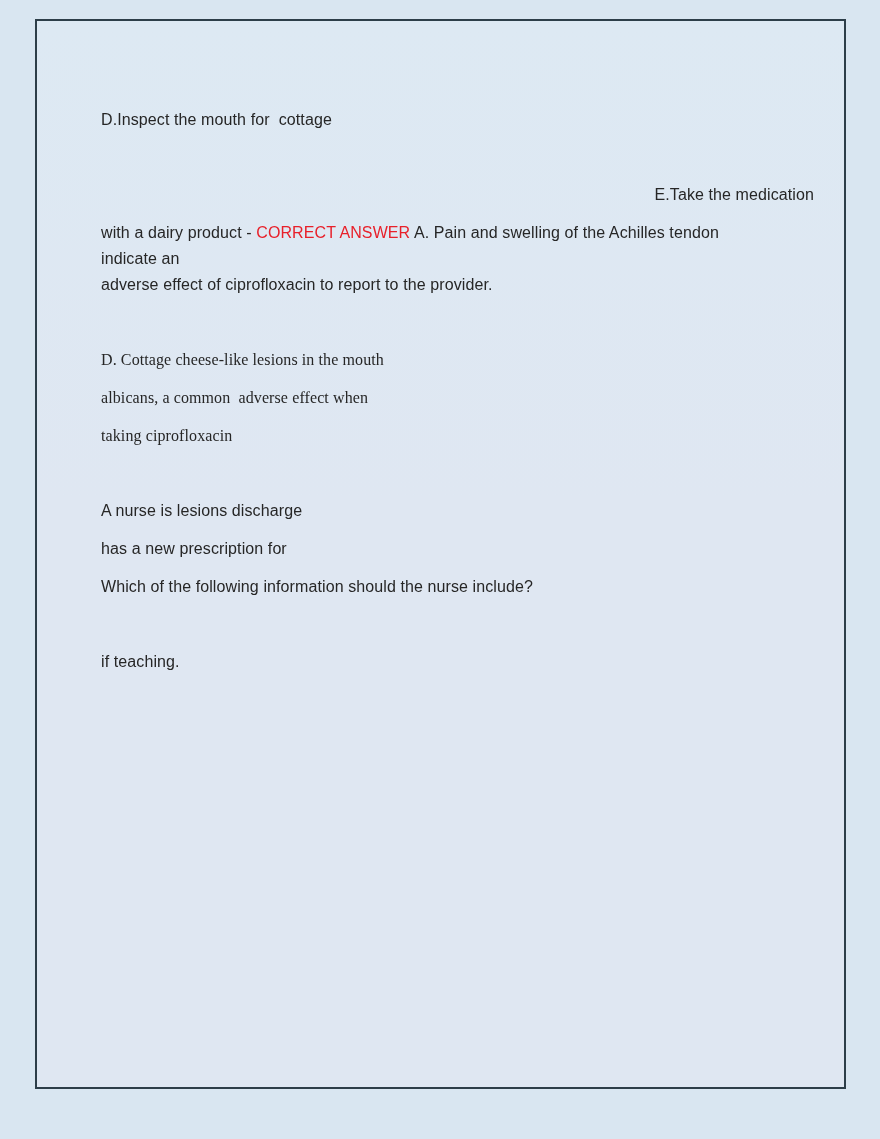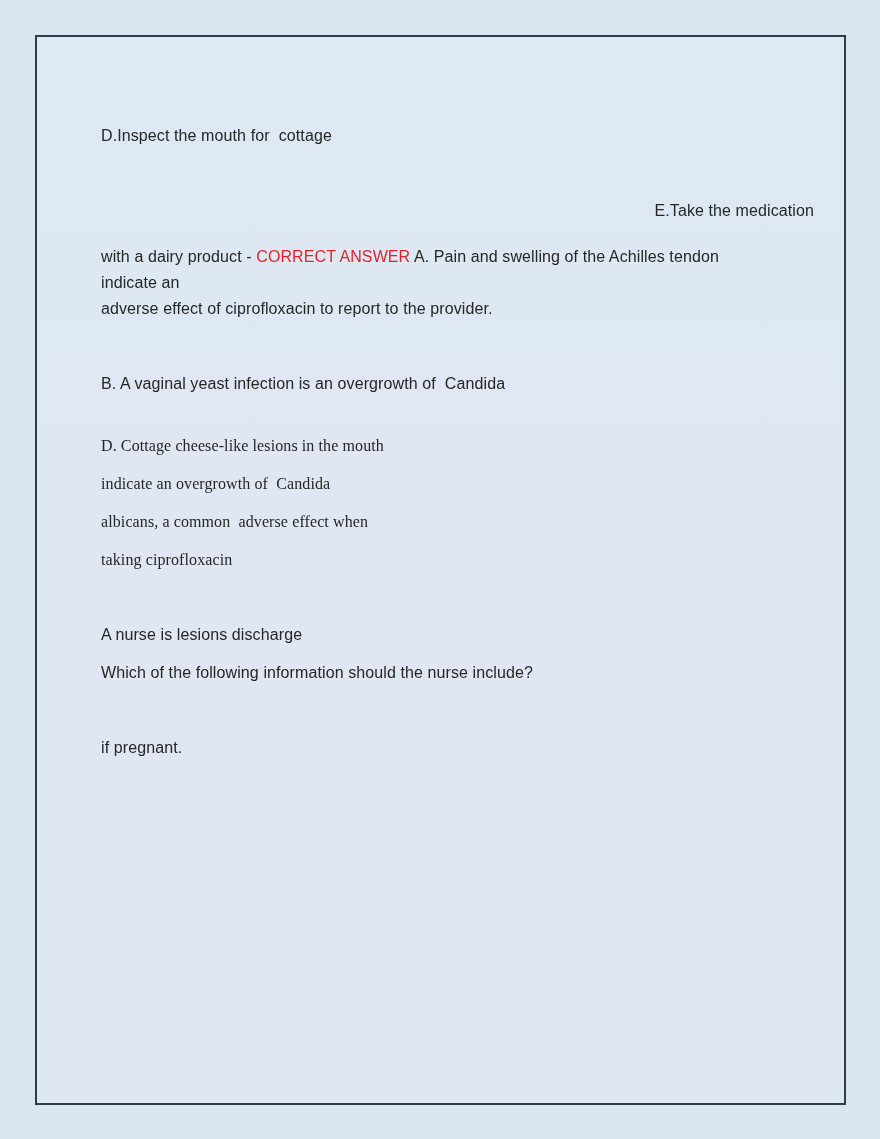--- a/index.html
+++ b/index.html
@@ -13,41 +13,41 @@
   *{margin:0;padding:0;box-sizing:border-box;}
   html,body{width:880px;height:1139px;}
   body{
     background:var(--canvas-bg);
     font-family:"Liberation Sans", sans-serif;
     position:relative;
     overflow:hidden;
   }
   .sheet{
     position:absolute;
-    left:35px; top:35px;
+    left:35px; top:19px;
     width:811px; height:1070px;
     border:2px solid var(--sheet-border);
     background:linear-gradient(to bottom, var(--sheet-bg-top) 0%, var(--sheet-bg-bottom) 45%, var(--sheet-bg-bottom) 100%);
   }
   .doc{
     width:100%; height:100%;
     overflow:hidden;               
     padding:0 30px 0 64px;
     font-size:16px;
     line-height:38px;
     color:var(--text);
     letter-spacing:0.1px;
   }
   .para{ }
   .line{ white-space:pre; }        
   .hl{ color:var(--highlight); }
   
   .para:nth-of-type(1){ margin-top:80px; }
   .para:nth-of-type(2){ margin-top:37px;text-align:right; }
-  .para:nth-of-type(3){ margin-top:14px; line-height:26px; }
+  .para:nth-of-type(3){ margin-top:6px; line-height:26px; }
   .para:nth-of-type(4){ margin-top:43px; }
   .para:nth-of-type(5){ margin-top:24px;font-family:Liberation Serif, serif; }
   .para:nth-of-type(6){ margin-top:37px; }
   .para:nth-of-type(7){ margin-top:37px; }
 </style>
 </head>
 <body>
 
 <div class="sheet">
   <div class="doc" id="doc">
@@ -56,29 +56,28 @@
       </div>
       <div class="para">
         <div class="line"><span>E.Take the medication</span></div>
       </div>
       <div class="para">
         <div class="line"><span>with a dairy product - </span><span class="hl">CORRECT ANSWER</span><span> A. Pain and swelling of the Achilles tendon</span></div>
         <div class="line"><span>indicate an</span></div>
         <div class="line"><span>adverse effect of ciprofloxacin to report to the provider.</span></div>
       </div>
       <div class="para">
-        <div class="line"><span>B. A vaginal yeast infection is an overgrowth of  Candida</span></div>
       </div>
       <div class="para">
         <div class="line"><span>D. Cottage cheese-like lesions in the mouth</span></div>
-        <div class="line"><span>indicate an overgrowth of  Candida</span></div>
         <div class="line"><span>albicans, a common  adverse effect when</span></div>
         <div class="line"><span>taking ciprofloxacin</span></div>
       </div>
       <div class="para">
         <div class="line"><span>A nurse is lesions discharge</span></div>
+        <div class="line"><span>has a new prescription for</span></div>
         <div class="line"><span>Which of the following information should the nurse include?</span></div>
       </div>
       <div class="para">
-        <div class="line"><span>if pregnant.</span></div>
+        <div class="line"><span>if teaching.</span></div>
       </div>
     </div>
 </div>
 
 </body></html>

